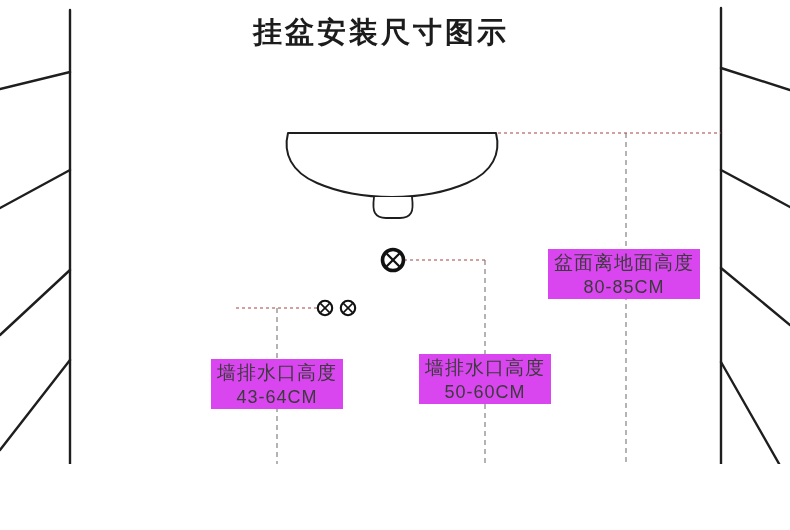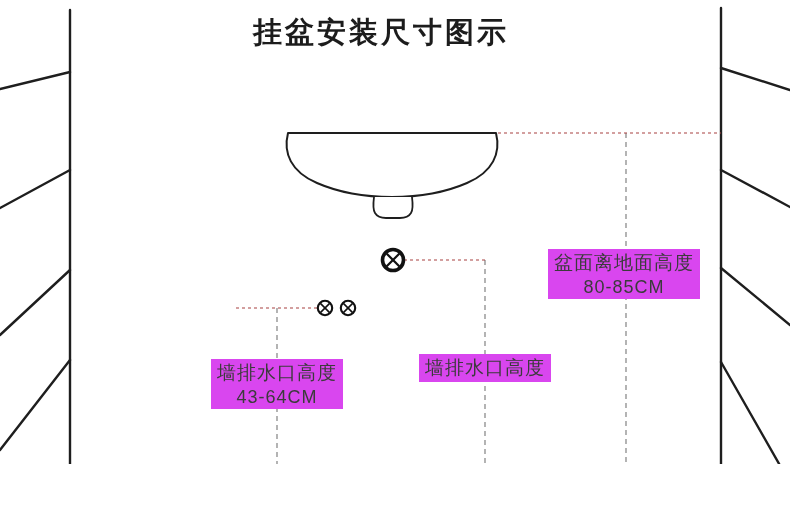--- a/index.html
+++ b/index.html
@@ -130,20 +130,21 @@
 
   <h1 class="diagram-title">挂盆安装尺寸图示</h1>
 
   <div class="dim-label label-basin-height">
     <div class="zh">盆面离地面高度</div>
     <div class="cm">80-85CM</div>
   </div>
 
   <div class="dim-label label-drain-height">
     <div class="zh">墙排水口高度</div>
+    <div class="cm">50-60CM</div>
   </div>
 
   <div class="dim-label label-valve-height">
     <div class="zh">墙排水口高度</div>
     <div class="cm">43-64CM</div>
   </div>
 
 </div>
 
 </body></html>

